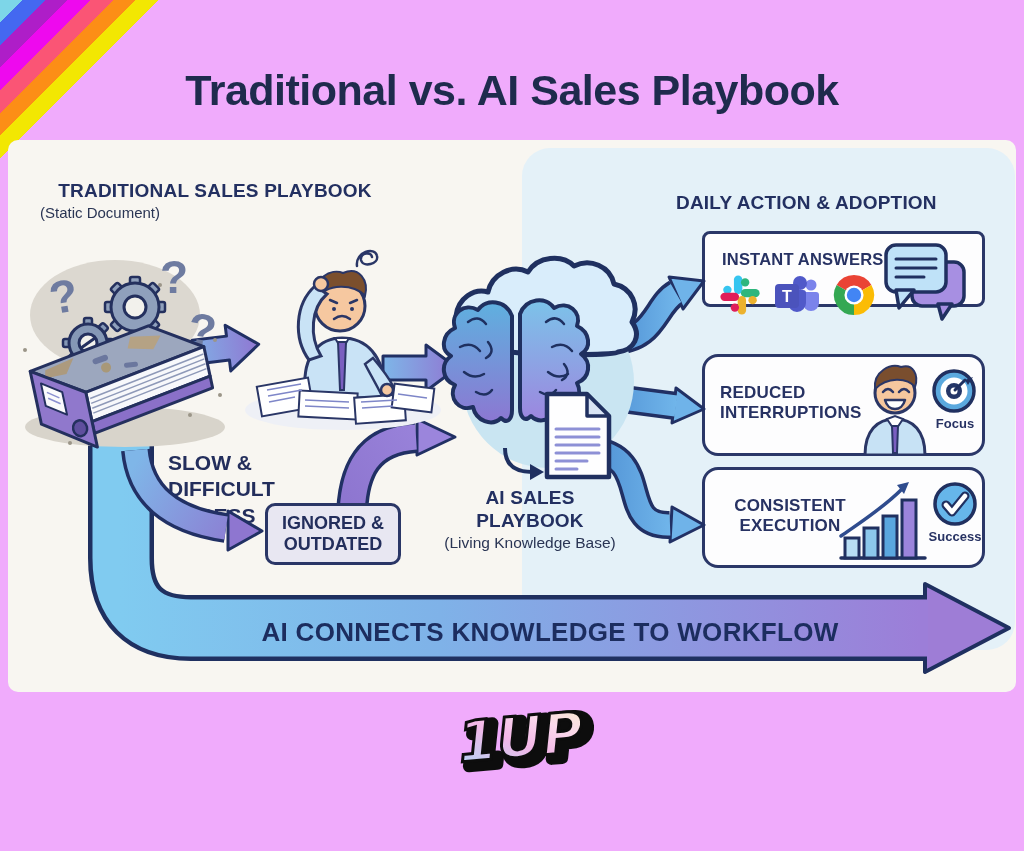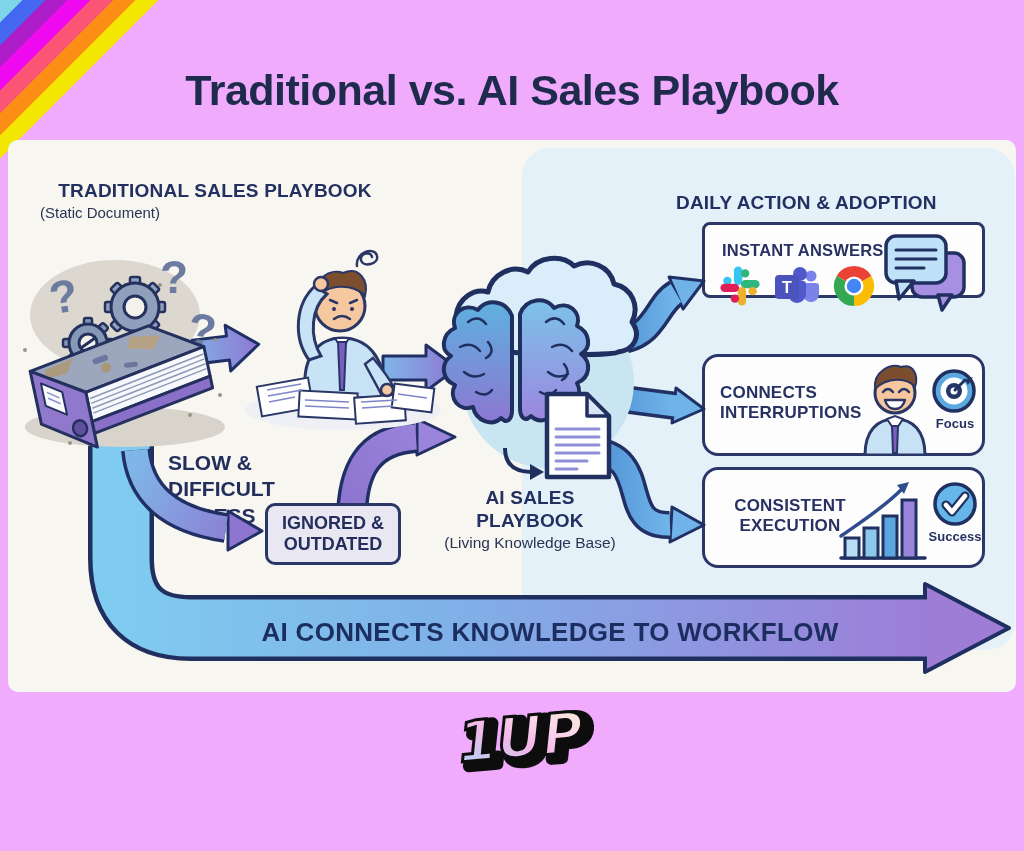--- a/index.html
+++ b/index.html
@@ -18,21 +18,21 @@
   #trad-heading{left:40px;top:180px;width:350px;text-align:center;font-size:19px;}
   #trad-sub{left:40px;top:204px;width:350px;text-align:left;font-size:15px;font-weight:500;color:#2A3554;}
   #daily-heading{left:676px;top:192px;width:290px;font-size:19px;}
   #slow-label{left:168px;top:450px;width:195px;font-size:21px;font-weight:800;color:#232E5C;line-height:1.25;}
   #ignored-box{left:265px;top:503px;width:136px;height:62px;background:#E8E7F2;border:3px solid #2A3666;
     border-radius:10px;display:flex;align-items:center;justify-content:center;text-align:center;
     font-size:18px;font-weight:800;color:#232E5C;line-height:1.15;padding:2px 6px;box-sizing:border-box;}
   #ai-heading{left:440px;top:487px;width:180px;text-align:center;font-size:19px;line-height:1.2;}
   #ai-sub{left:395px;top:534px;width:270px;text-align:center;font-size:15.5px;font-weight:500;color:#2A3554;}
   .info-box{left:702px;width:283px;background:#FDFDFE;border:3px solid #2A3768;border-radius:16px;box-sizing:border-box;}
-  #box-1{top:222px;height:76px;border-radius:8px;}
+  #box-1{top:231px;height:76px;border-radius:8px;}
   #box-2{top:354px;height:102px;}
   #box-3{top:467px;height:101px;}
   .box-label{position:absolute;font-weight:800;color:#273263;letter-spacing:0.2px;}
   #box1-label{left:17px;top:16px;font-size:16.5px;}
   #box2-label{left:15px;top:26px;width:140px;font-size:17px;line-height:1.2;}
   #box3-label{left:15px;top:26px;width:140px;font-size:17px;line-height:1.2;text-align:center;}
   .badge-label{position:absolute;font-size:13px;font-weight:700;color:#273263;text-align:center;}
   #bottom-label{left:150px;top:617px;width:800px;text-align:center;font-size:26px;font-weight:800;
     color:#1C2D5F;letter-spacing:0.3px;}
   .icon-row{position:absolute;left:14px;top:40px;display:flex;gap:12px;align-items:center;}
@@ -116,21 +116,21 @@
       <polygon points="14,50 32,50 17,68" fill="#BFE2F8" stroke="#203060" stroke-width="3.5" stroke-linejoin="round"></polygon>
       <g stroke="#203060" stroke-width="3" stroke-linecap="round">
         <line x1="14" y1="19" x2="54" y2="19"></line>
           <line x1="14" y1="28" x2="54" y2="28"></line>
           <line x1="14" y1="37" x2="42" y2="37"></line>
       </g>
     </svg>
   </div>
 
   <div id="box-2" class="abs z4 info-box">
-    <div id="box2-label" class="box-label">CONNECTS INTERRUPTIONS</div>
+    <div id="box2-label" class="box-label">REDUCED INTERRUPTIONS</div>
     <svg class="abs" style="left:150px;top:2px" width="80" height="96" viewBox="0 0 76 96">
       <path d="M8,96 C8,72 20,60 38,60 C56,60 68,72 68,96 Z" fill="#C7E2F5" stroke="#2A3666" stroke-width="3"></path>
       <polygon points="30,60 38,72 46,60 38,57" fill="#ffffff" stroke="#2A3666" stroke-width="2"></polygon>
       <polygon points="35,67 41,67 40,94 36,94" fill="#7A5FC0" stroke="#2A3666" stroke-width="2"></polygon>
       <circle cx="38" cy="34" r="20" fill="#F6C79E" stroke="#2A3666" stroke-width="3"></circle>
       <path d="M18,30 C16,12 34,4 44,8 C56,4 62,16 58,28 C50,18 30,18 18,30 Z" fill="#7A4E2E" stroke="#2A3666" stroke-width="2"></path>
       <path d="M26,33 q5,-6 10,0" fill="none" stroke="#2A3666" stroke-width="2.5" stroke-linecap="round"></path>
       <path d="M42,33 q5,-6 10,0" fill="none" stroke="#2A3666" stroke-width="2.5" stroke-linecap="round"></path>
       <path d="M28,41 C31,53 45,53 48,41 Z" fill="#ffffff" stroke="#2A3666" stroke-width="2.5" stroke-linejoin="round"></path>
     </svg>

